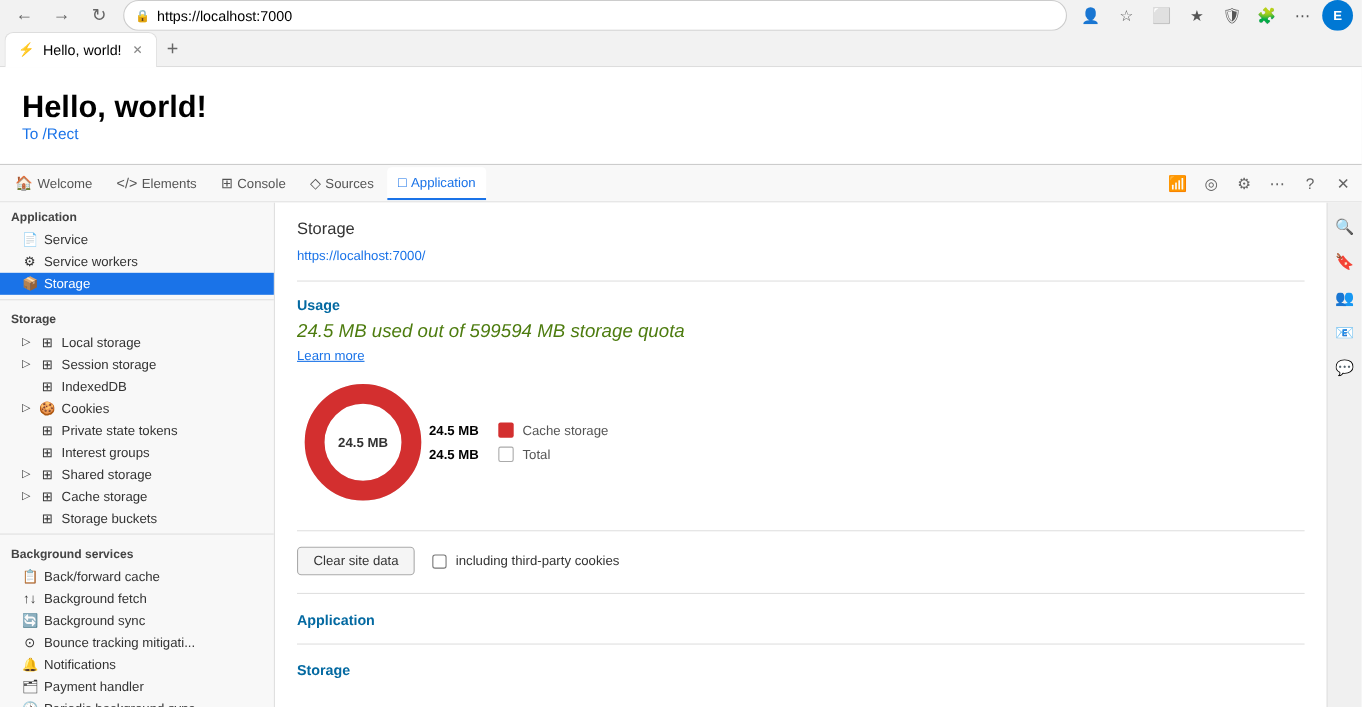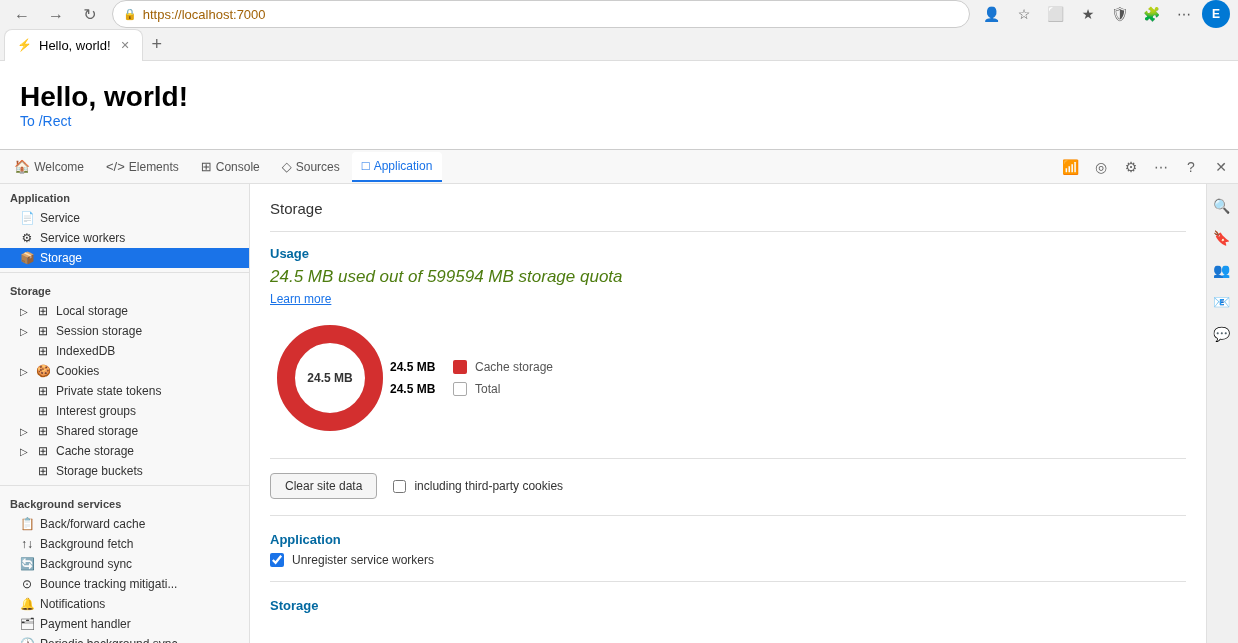--- a/index.html
+++ b/index.html
@@ -4,21 +4,21 @@
   <style>
     * { box-sizing: border-box; margin: 0; padding: 0; }
     body { font-family: -apple-system, BlinkMacSystemFont, 'Segoe UI', sans-serif; font-size: 13px; background: #fff; overflow: hidden; }
 
     
     .browser-chrome { width: 1238px; height: 643px; display: flex; flex-direction: column; background: #f2f2f2; }
     .title-bar { display: flex; align-items: center; height: 40px; background: #f2f2f2; padding: 0 8px; gap: 8px; }
     .nav-buttons { display: flex; gap: 6px; align-items: center; }
     .nav-btn { width: 28px; height: 28px; border-radius: 50%; border: none; background: transparent; cursor: pointer; display: flex; align-items: center; justify-content: center; color: #666; font-size: 16px; }
     .address-bar { flex: 1; height: 28px; border-radius: 14px; border: 1px solid #ccc; background: #fff; display: flex; align-items: center; padding: 0 10px; gap: 6px; font-size: 13px; }
-    .address-bar span { color: #a16207; }
+    .address-bar span { color: #000000; }
     .address-bar .lock-icon { color: #999; font-size: 11px; }
     .toolbar-icons { display: flex; gap: 4px; align-items: center; }
     .toolbar-icon-btn { width: 28px; height: 28px; border: none; background: transparent; cursor: pointer; border-radius: 50%; display: flex; align-items: center; justify-content: center; color: #555; font-size: 14px; }
     .edge-avatar { width: 28px; height: 28px; border-radius: 50%; background: #0078d4; display: flex; align-items: center; justify-content: center; color: white; font-size: 12px; font-weight: bold; }
 
     
     .tab-bar { display: flex; align-items: center; height: 36px; background: #f2f2f2; padding: 0 4px; border-bottom: 1px solid #ddd; }
     .tab { display: flex; align-items: center; height: 32px; padding: 0 12px; border-radius: 8px 8px 0 0; background: #fff; border: 1px solid #ddd; border-bottom: none; gap: 6px; font-size: 13px; cursor: pointer; position: relative; top: 1px; }
     .tab .favicon { width: 16px; height: 16px; font-size: 12px; }
     .tab .close-tab { margin-left: 4px; color: #888; font-size: 11px; }
@@ -269,20 +269,21 @@
         <div class="sidebar-item">
           <span class="item-icon">🕐</span>
           <span>Periodic background sync</span>
         </div>
 
       </div>
 
       <div class="main-content">
 
         <div class="section-title">Storage</div>
+        <div class="url-label">https://localhost:7000/</div>
 
         <div class="divider-line"></div>
 
         <div class="content-section">
           <div class="content-section-title">Usage</div>
           <div class="usage-info">24.5 MB used out of 599594 MB storage quota</div>
           <a href="#" class="learn-more">Learn more</a>
 
           
           <div class="chart-area">
@@ -319,24 +320,20 @@
           <div class="including-row">
             <input type="checkbox" id="including-cookies" style="">
             <label for="including-cookies">including third-party cookies</label>
           </div>
         </div>
 
         <div class="divider-line"></div>
 
         <div class="app-section">
           <div class="content-section-title">Application</div>
-          <div class="checkbox-item">
-            <input type="checkbox" id="unregister-sw" checked="" style="">
-            <label for="unregister-sw">Unregister service workers</label>
-          </div>
         </div>
 
         <div class="divider-line"></div>
 
         <div class="app-section">
           <div class="content-section-title">Storage</div>
 
         </div>
 
       </div>

